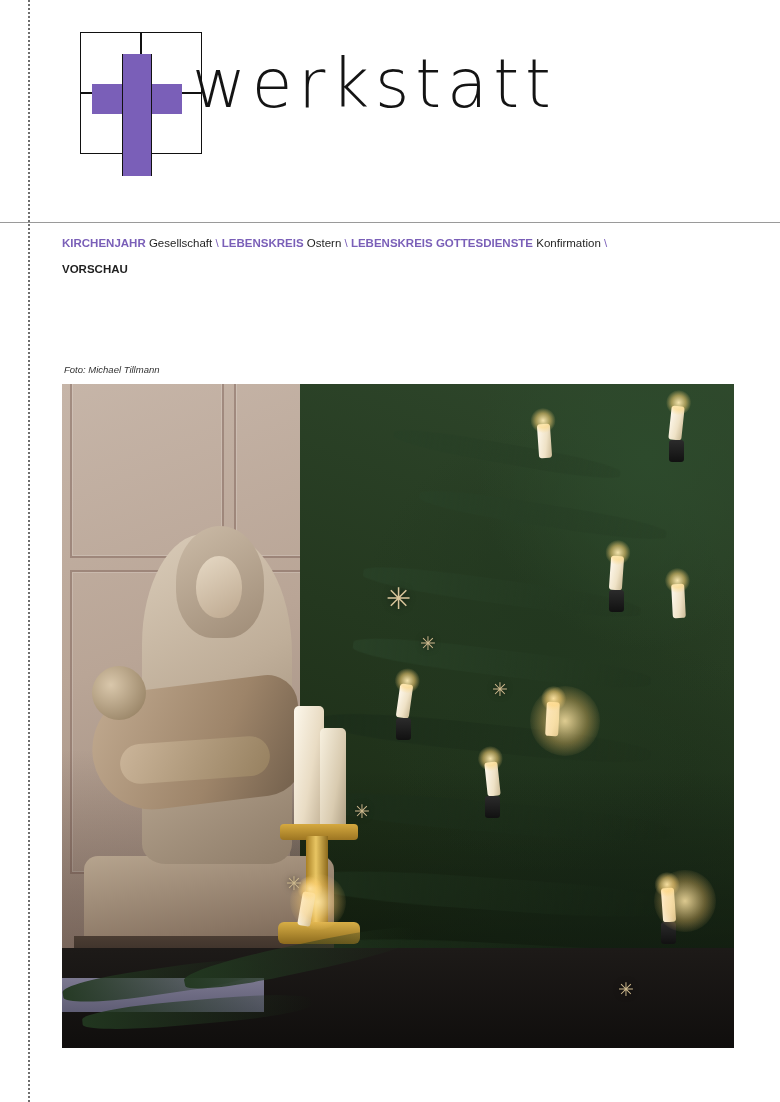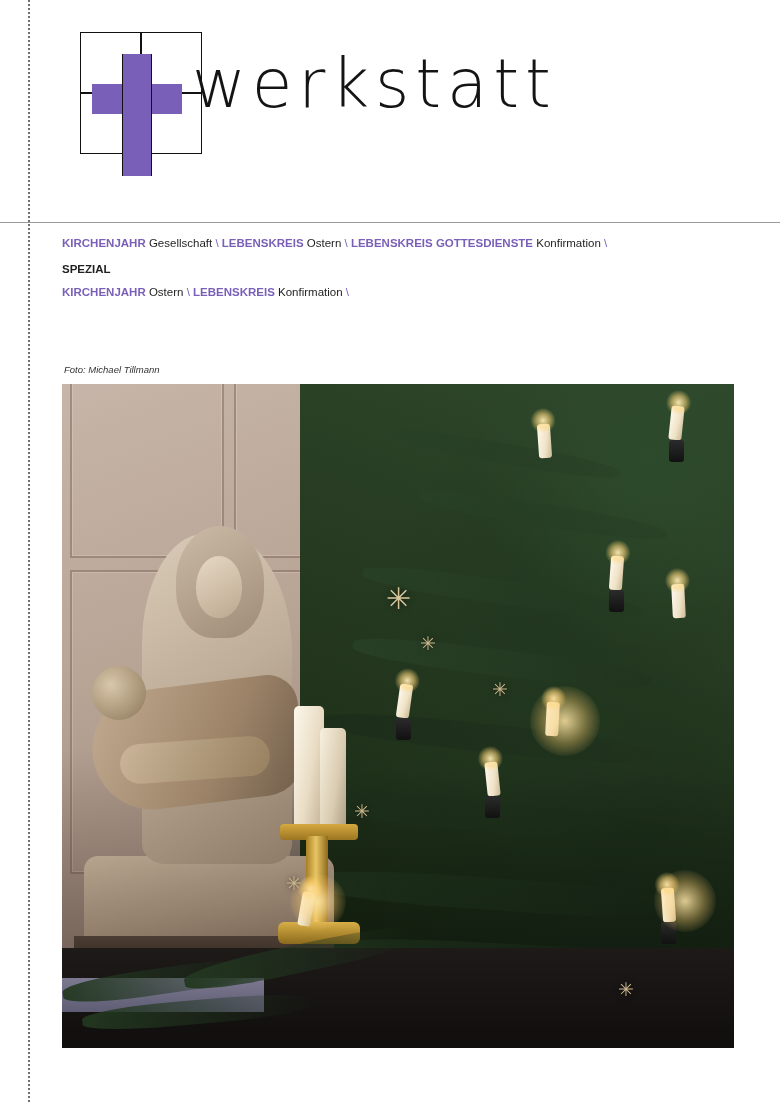--- a/index.html
+++ b/index.html
@@ -402,31 +402,23 @@
     <span class="sep">\</span>
     <span class="pur">LEBENSKREIS</span>
     <span>Ostern</span>
     <span class="sep">\</span>
     <span class="pur">LEBENSKREIS GOTTESDIENSTE</span>
     <span>Konfirmation</span>
     <span class="sep">\</span>
   </div>
 
   <div class="line spaced">
-    <span class="b">SPEZIAL</span>
+    <span class="b">VORSCHAU</span>
   </div>
 
-  <div class="line">
-    <span class="pur">KIRCHENJAHR</span>
-    <span>Ostern</span>
-    <span class="sep">\</span>
-    <span class="pur">LEBENSKREIS</span>
-    <span>Konfirmation</span>
-    <span class="sep">\</span>
-  </div>
 </div>
 
 <div class="credit">Foto: Michael Tillmann</div>
 
 <div class="photo">
   <div class="photo-inner">
 
     <div class="wall">
       <div class="panel panel-a"></div>
       <div class="panel panel-b"></div>

